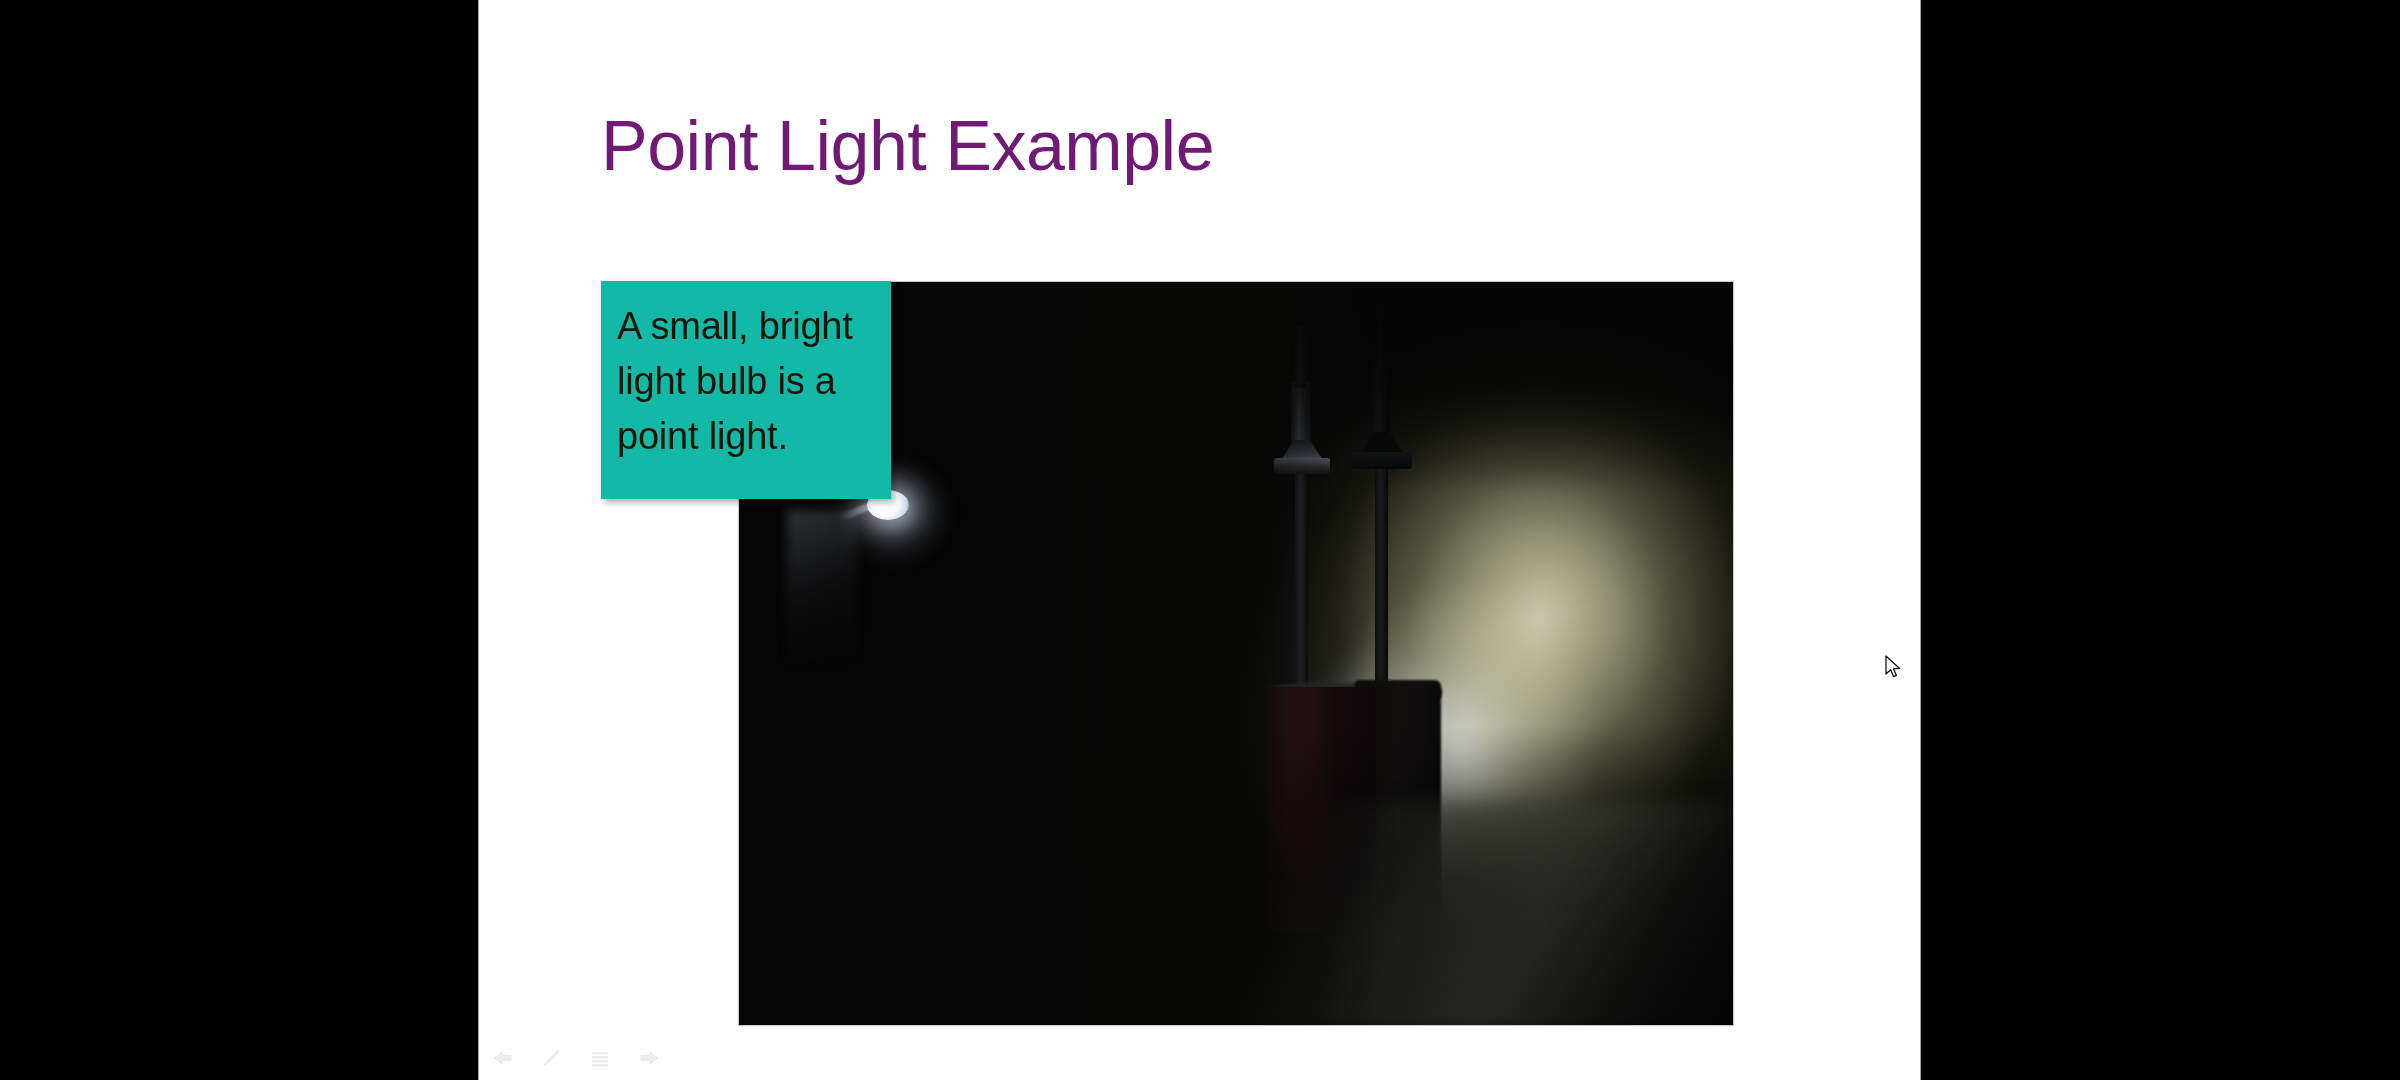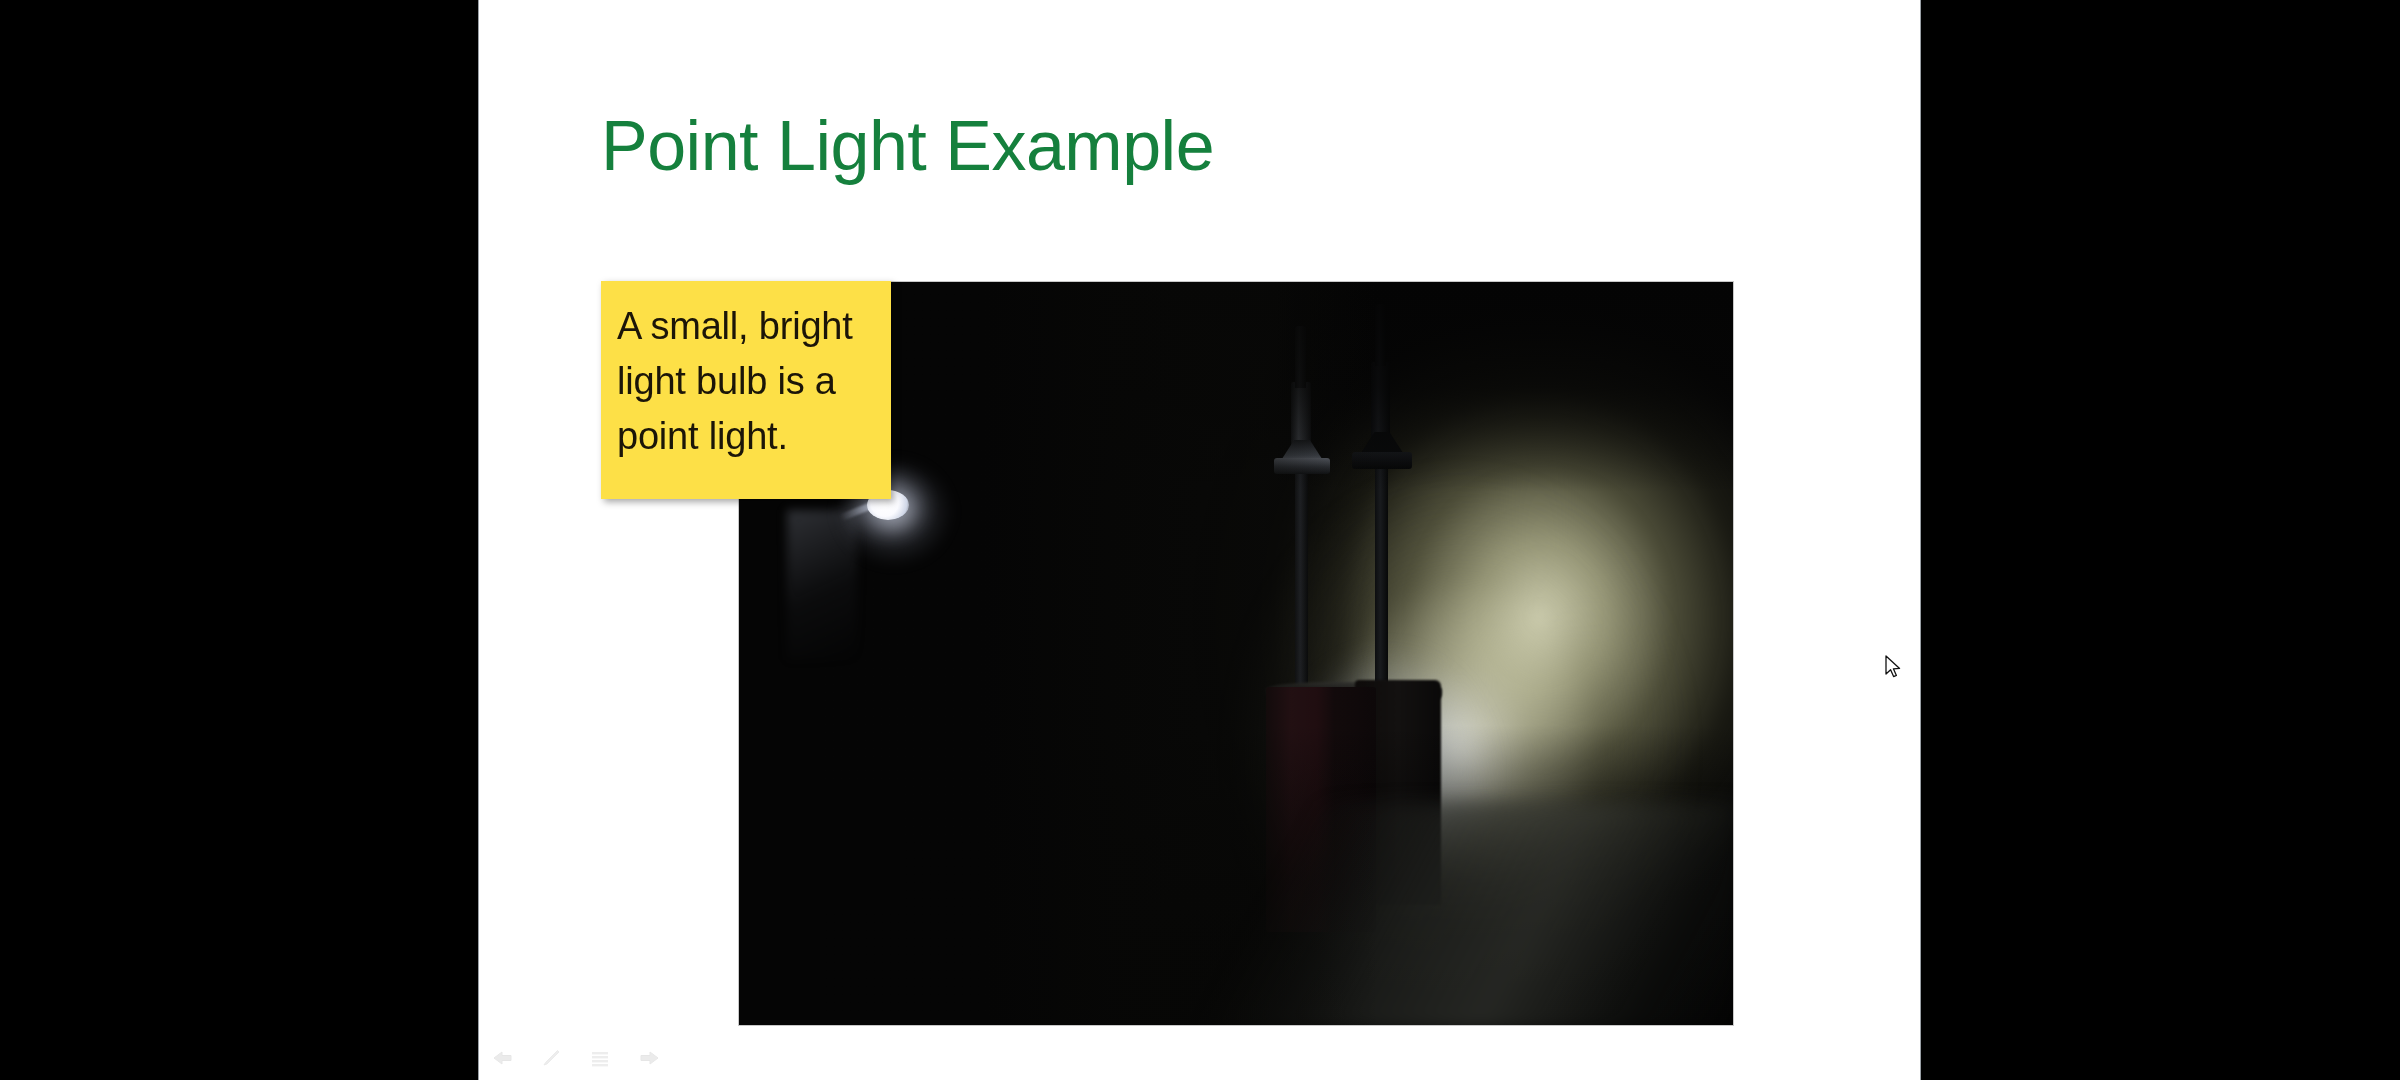--- a/index.html
+++ b/index.html
@@ -23,21 +23,21 @@
     width:1443px; height:1080px;
     background:#ffffff;
     border-left:1px solid #9aa0a6;
     border-right:1px solid #9aa0a6;
   }
 
   
   #slide-title {
     position:absolute; left:122px; top:108px;
     font-size:70px; font-weight:400; letter-spacing:-0.5px;
-    color:#15803d;
+    color:#701a75;
     white-space:nowrap;
     line-height:1.1;
   }
 
   
   #photo {
     position:absolute; left:260px; top:282px;
     width:994px; height:743px;
     background:#070707;
     overflow:hidden;
@@ -168,21 +168,21 @@
     background:linear-gradient(to right,#0c0d0f,#1a1c20 40%,#060707 100%); border-radius:3px 3px 0 0; }
   #pole2-basket{ left:613px; top:170px; width:60px; height:17px;
     background:linear-gradient(to bottom,#181a1d 0%,#0d0e10 60%,#070808 100%); border-radius:3px; }
   #pole2-cone  { left:620px; top:150px; width:46px; height:24px;
     background:#0a0b0c; clip-path:polygon(34% 0,66% 0,100% 100%,0 100%); }
 
   
   #caption-box {
     position:absolute; left:122px; top:281px;
     width:290px; height:218px;
-    background:#fde047;
+    background:#14b8a6;
     padding:18px 8px 0 16px;
     box-shadow:3px 3px 7px rgba(0,0,0,0.35);
   }
   #caption-text {
     font-size:38px; line-height:55px; color:#1b1508;
     font-weight:400; letter-spacing:-0.2px;
   }
 
   
   #toolbar {

